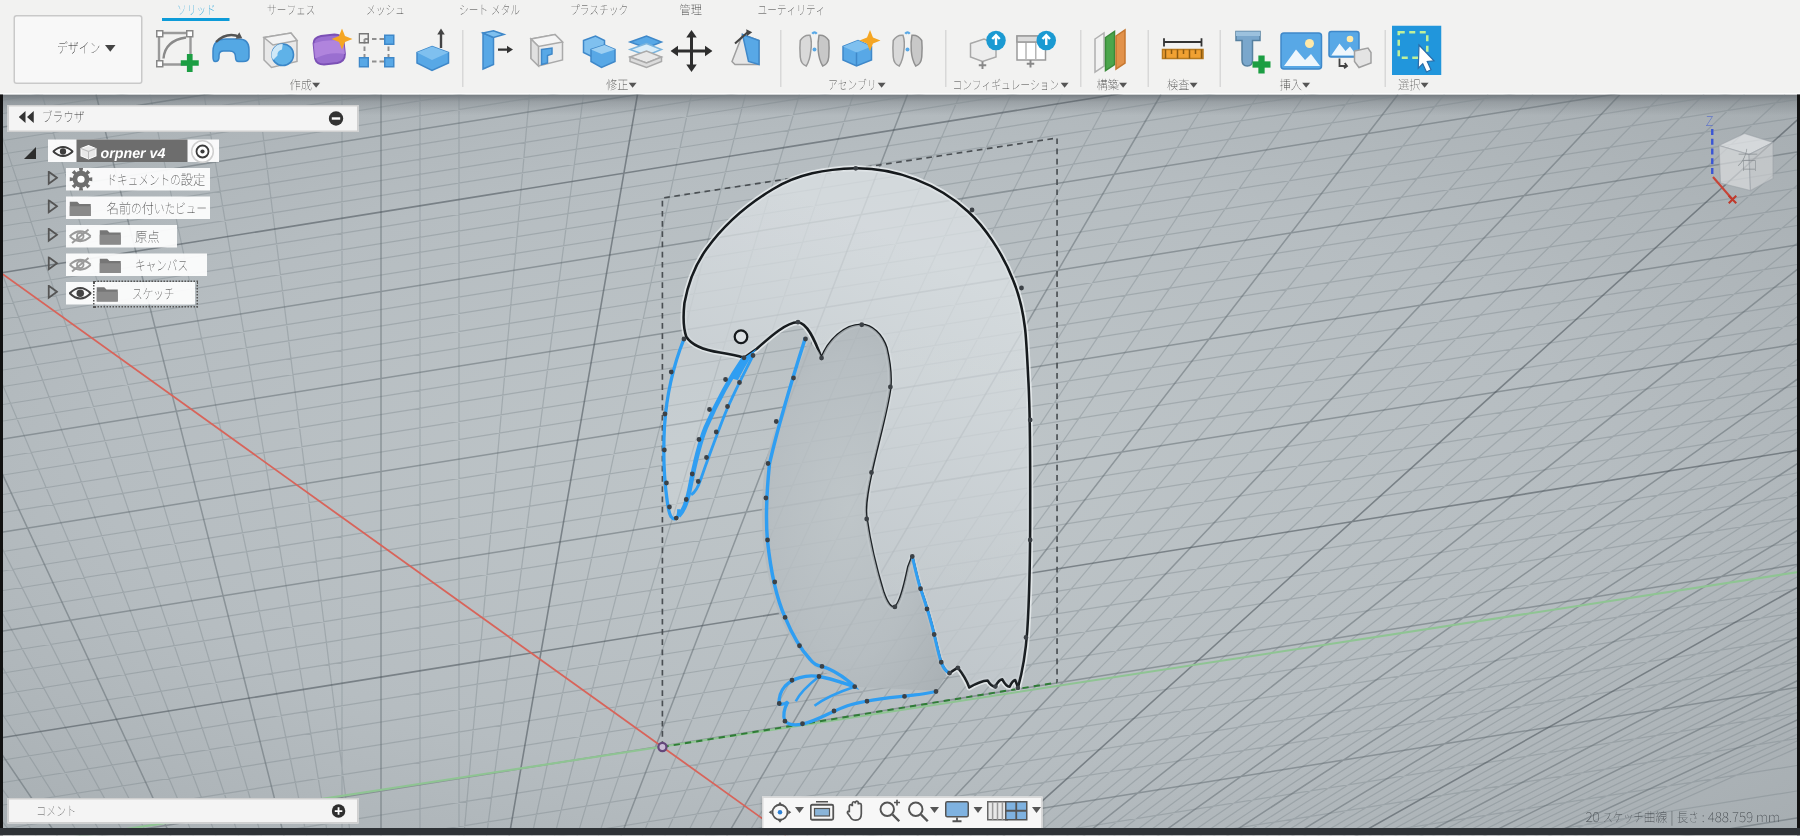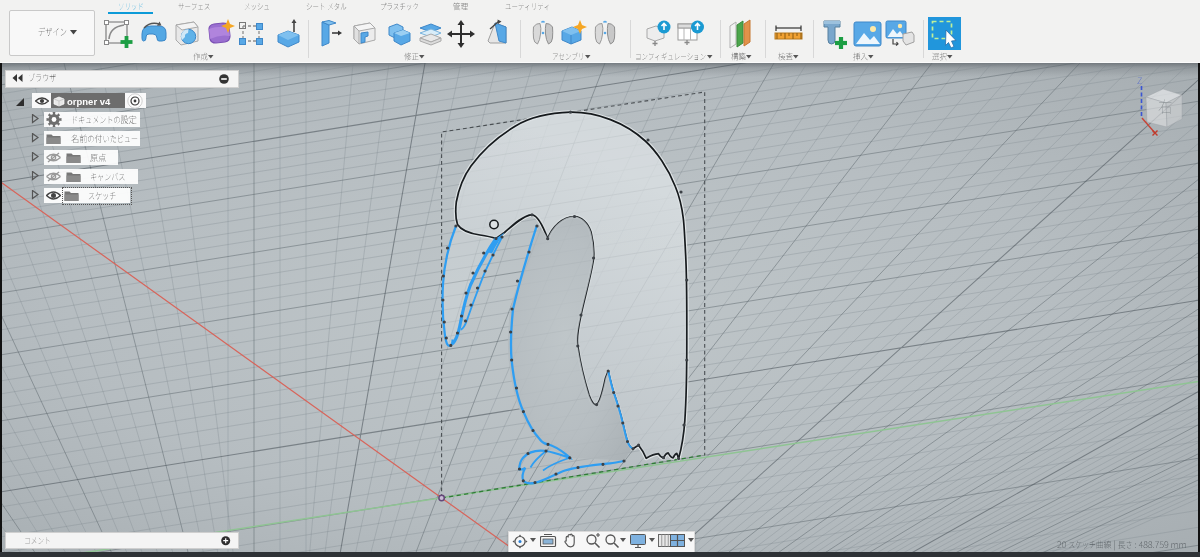--- a/index.html
+++ b/index.html
@@ -1,15 +1,15 @@
 <!DOCTYPE html>
 <html><head><meta charset="utf-8"><style>
 html,body{margin:0;padding:0;width:1200px;height:557px;overflow:hidden;background:#f1f1f1;
 font-family:"Liberation Sans",sans-serif;}
-#app{position:relative;width:1200px;height:557px;}
+#app{position:relative;width:1200px;height:557px;font-style:italic;}
 .tx{position:absolute;overflow:visible;}
 .abs{position:absolute;}
 </style></head><body>
 <div id="app">
     <div class="abs" style="left:0;top:0;width:1200px;height:64px;background:#f2f2f1;"></div>
     <div class="abs" style="left:9px;top:10px;width:84px;height:44px;background:#f8f8f8;border:1px solid #c9c9c9;border-radius:2px;"></div>
     <svg class="tx" style="left:37.0px;top:27.0px" width="30" height="15">
       <path transform="translate(1,8.41)" d="M1.6 -6.7Q1.7 -6.7 1.8 -6.7Q1.9 -6.7 2.1 -6.7Q2.2 -6.7 2.5 -6.7Q2.8 -6.7 3.1 -6.7Q3.4 -6.7 3.8 -6.7Q4.1 -6.7 4.4 -6.7Q4.6 -6.7 4.8 -6.7Q4.9 -6.7 5 -6.7Q5.2 -6.7 5.3 -6.7V-6.4Q5.2 -6.4 5 -6.4Q4.9 -6.4 4.8 -6.4Q4.6 -6.4 4.4 -6.4Q4.1 -6.4 3.8 -6.4Q3.4 -6.4 3.1 -6.4Q2.8 -6.4 2.5 -6.4Q2.2 -6.4 2.1 -6.4Q2 -6.4 1.8 -6.4Q1.7 -6.4 1.6 -6.4ZM0.7 -4.4Q0.8 -4.4 1 -4.4Q1.1 -4.3 1.3 -4.3Q1.3 -4.3 1.6 -4.3Q1.9 -4.3 2.3 -4.3Q2.7 -4.3 3.2 -4.3Q3.6 -4.3 4.1 -4.3Q4.6 -4.3 5 -4.3Q5.4 -4.3 5.6 -4.3Q5.9 -4.3 6 -4.3Q6.1 -4.3 6.2 -4.4Q6.3 -4.4 6.5 -4.4V-4Q6.4 -4 6.2 -4.1Q6.1 -4.1 6 -4.1Q5.9 -4.1 5.6 -4.1Q5.4 -4.1 5 -4.1Q4.6 -4.1 4.1 -4.1Q3.6 -4.1 3.2 -4.1Q2.7 -4.1 2.3 -4.1Q1.9 -4.1 1.6 -4.1Q1.3 -4.1 1.3 -4.1Q1.1 -4.1 1 -4.1Q0.8 -4.1 0.7 -4ZM3.8 -4.3Q3.8 -3.4 3.7 -2.7Q3.7 -1.9 3.4 -1.3Q3.3 -1 3.1 -0.7Q2.8 -0.4 2.6 -0.1Q2.3 0.1 2 0.3L1.8 0.1Q2.3 -0.2 2.6 -0.6Q3 -0.9 3.2 -1.4Q3.5 -2 3.5 -2.7Q3.6 -3.5 3.6 -4.3ZM5.6 -7.6Q5.7 -7.4 5.8 -7.2Q5.9 -7 6.1 -6.8Q6.2 -6.5 6.2 -6.3L6 -6.2Q5.9 -6.5 5.8 -6.8Q5.6 -7.2 5.4 -7.5ZM6.4 -7.9Q6.5 -7.8 6.6 -7.5Q6.7 -7.3 6.8 -7.1Q6.9 -6.8 7 -6.6L6.8 -6.5Q6.7 -6.8 6.5 -7.2Q6.3 -7.6 6.2 -7.8Z M12.8 -7.1Q12.9 -7 13 -6.7Q13.1 -6.5 13.1 -6.2Q13.2 -6 13.3 -5.8L13.1 -5.7Q13 -5.9 12.9 -6.1Q12.9 -6.4 12.8 -6.6Q12.7 -6.9 12.6 -7ZM13.5 -7.4Q13.6 -7.2 13.7 -7Q13.8 -6.8 13.8 -6.5Q13.9 -6.3 14 -6.1L13.8 -5.9Q13.7 -6.3 13.5 -6.7Q13.4 -7 13.3 -7.3ZM12.1 -4.3Q12.1 -3.3 12 -2.6Q11.9 -1.8 11.7 -1.3Q11.5 -0.7 11.1 -0.3Q10.7 0.1 10.1 0.5L9.9 0.2Q10.4 -0 10.7 -0.4Q11.1 -0.7 11.4 -1.2Q11.6 -1.6 11.7 -2.4Q11.9 -3.1 11.9 -4.3V-6.4Q11.9 -6.6 11.8 -6.8Q11.8 -7 11.8 -7H12.1Q12.1 -7 12.1 -6.8Q12.1 -6.6 12.1 -6.4ZM9.5 -7Q9.5 -7 9.5 -6.8Q9.5 -6.7 9.5 -6.5V-2.9Q9.5 -2.8 9.5 -2.6Q9.5 -2.4 9.5 -2.3Q9.5 -2.2 9.5 -2.2H9.2Q9.2 -2.2 9.2 -2.3Q9.2 -2.4 9.2 -2.6Q9.2 -2.8 9.2 -2.9V-6.5Q9.2 -6.6 9.2 -6.7Q9.2 -6.9 9.2 -7ZM7.6 -5Q7.6 -5 7.7 -5Q7.9 -5 8 -5Q8.2 -5 8.3 -5H13.1Q13.3 -5 13.5 -5Q13.7 -5 13.7 -5V-4.7Q13.7 -4.7 13.5 -4.7Q13.3 -4.7 13.1 -4.7H8.3Q8.2 -4.7 8 -4.7Q7.9 -4.7 7.7 -4.7Q7.6 -4.7 7.6 -4.7Z M15.2 -3.2Q16.1 -3.5 17 -4Q17.8 -4.5 18.4 -5Q18.8 -5.3 19.1 -5.7Q19.4 -6 19.7 -6.4Q20 -6.8 20.3 -7.2L20.5 -7Q20.2 -6.6 19.9 -6.2Q19.6 -5.8 19.2 -5.4Q18.9 -5.1 18.4 -4.7Q18.1 -4.4 17.6 -4.1Q17.1 -3.7 16.5 -3.4Q15.9 -3.1 15.4 -2.9ZM18.3 -4.8 18.5 -5V-0.6Q18.5 -0.5 18.5 -0.3Q18.5 -0.2 18.5 -0Q18.5 0.1 18.5 0.2H18.3Q18.3 0.1 18.3 -0Q18.3 -0.2 18.3 -0.3Q18.3 -0.5 18.3 -0.6Z M23.2 -6.7Q23.4 -6.5 23.6 -6.3Q23.9 -6 24.2 -5.8Q24.4 -5.5 24.6 -5.2Q24.9 -5 25 -4.8L24.8 -4.6Q24.7 -4.7 24.5 -5Q24.3 -5.3 24 -5.5Q23.8 -5.8 23.5 -6.1Q23.3 -6.3 23.1 -6.5ZM22.9 -0.3Q23.6 -0.4 24.1 -0.7Q24.7 -0.9 25.1 -1.2Q25.5 -1.5 25.9 -1.8Q26.4 -2.3 26.8 -2.8Q27.2 -3.4 27.5 -4Q27.9 -4.6 28.1 -5.1L28.2 -4.8Q28 -4.3 27.7 -3.7Q27.3 -3.2 26.9 -2.6Q26.5 -2.1 26 -1.6Q25.7 -1.3 25.2 -1Q24.8 -0.7 24.3 -0.4Q23.7 -0.2 23 0Z" fill="#222"></path>
     </svg>
     <svg class="abs" style="left:70px;top:30px" width="8" height="6">

